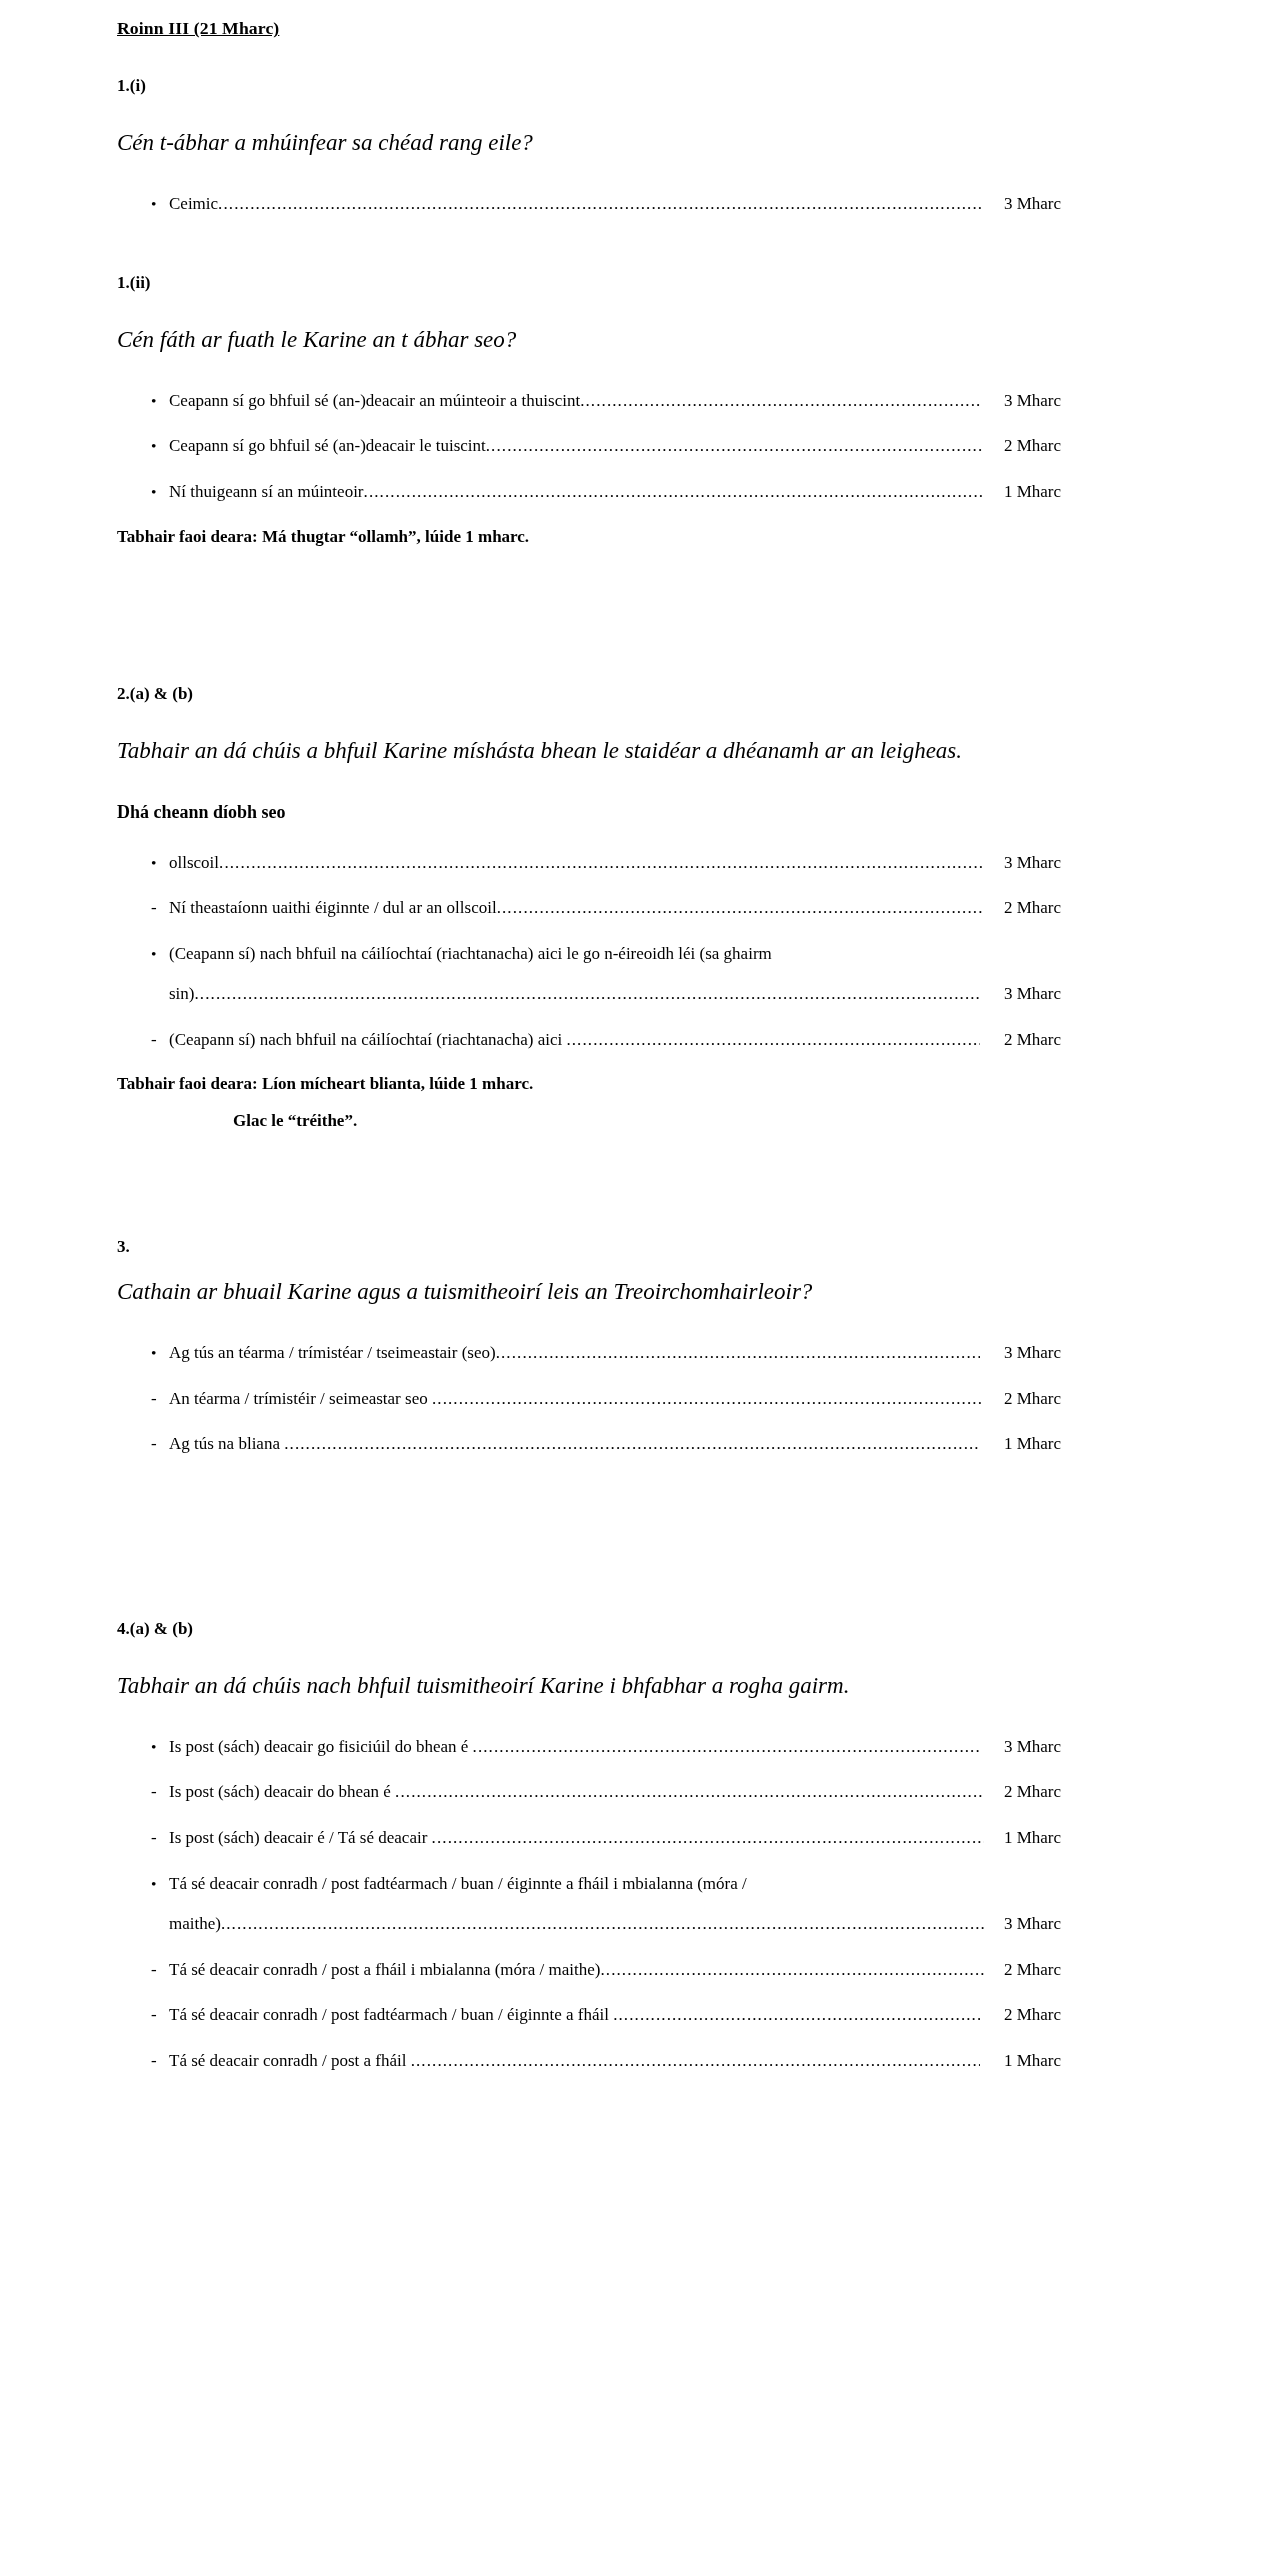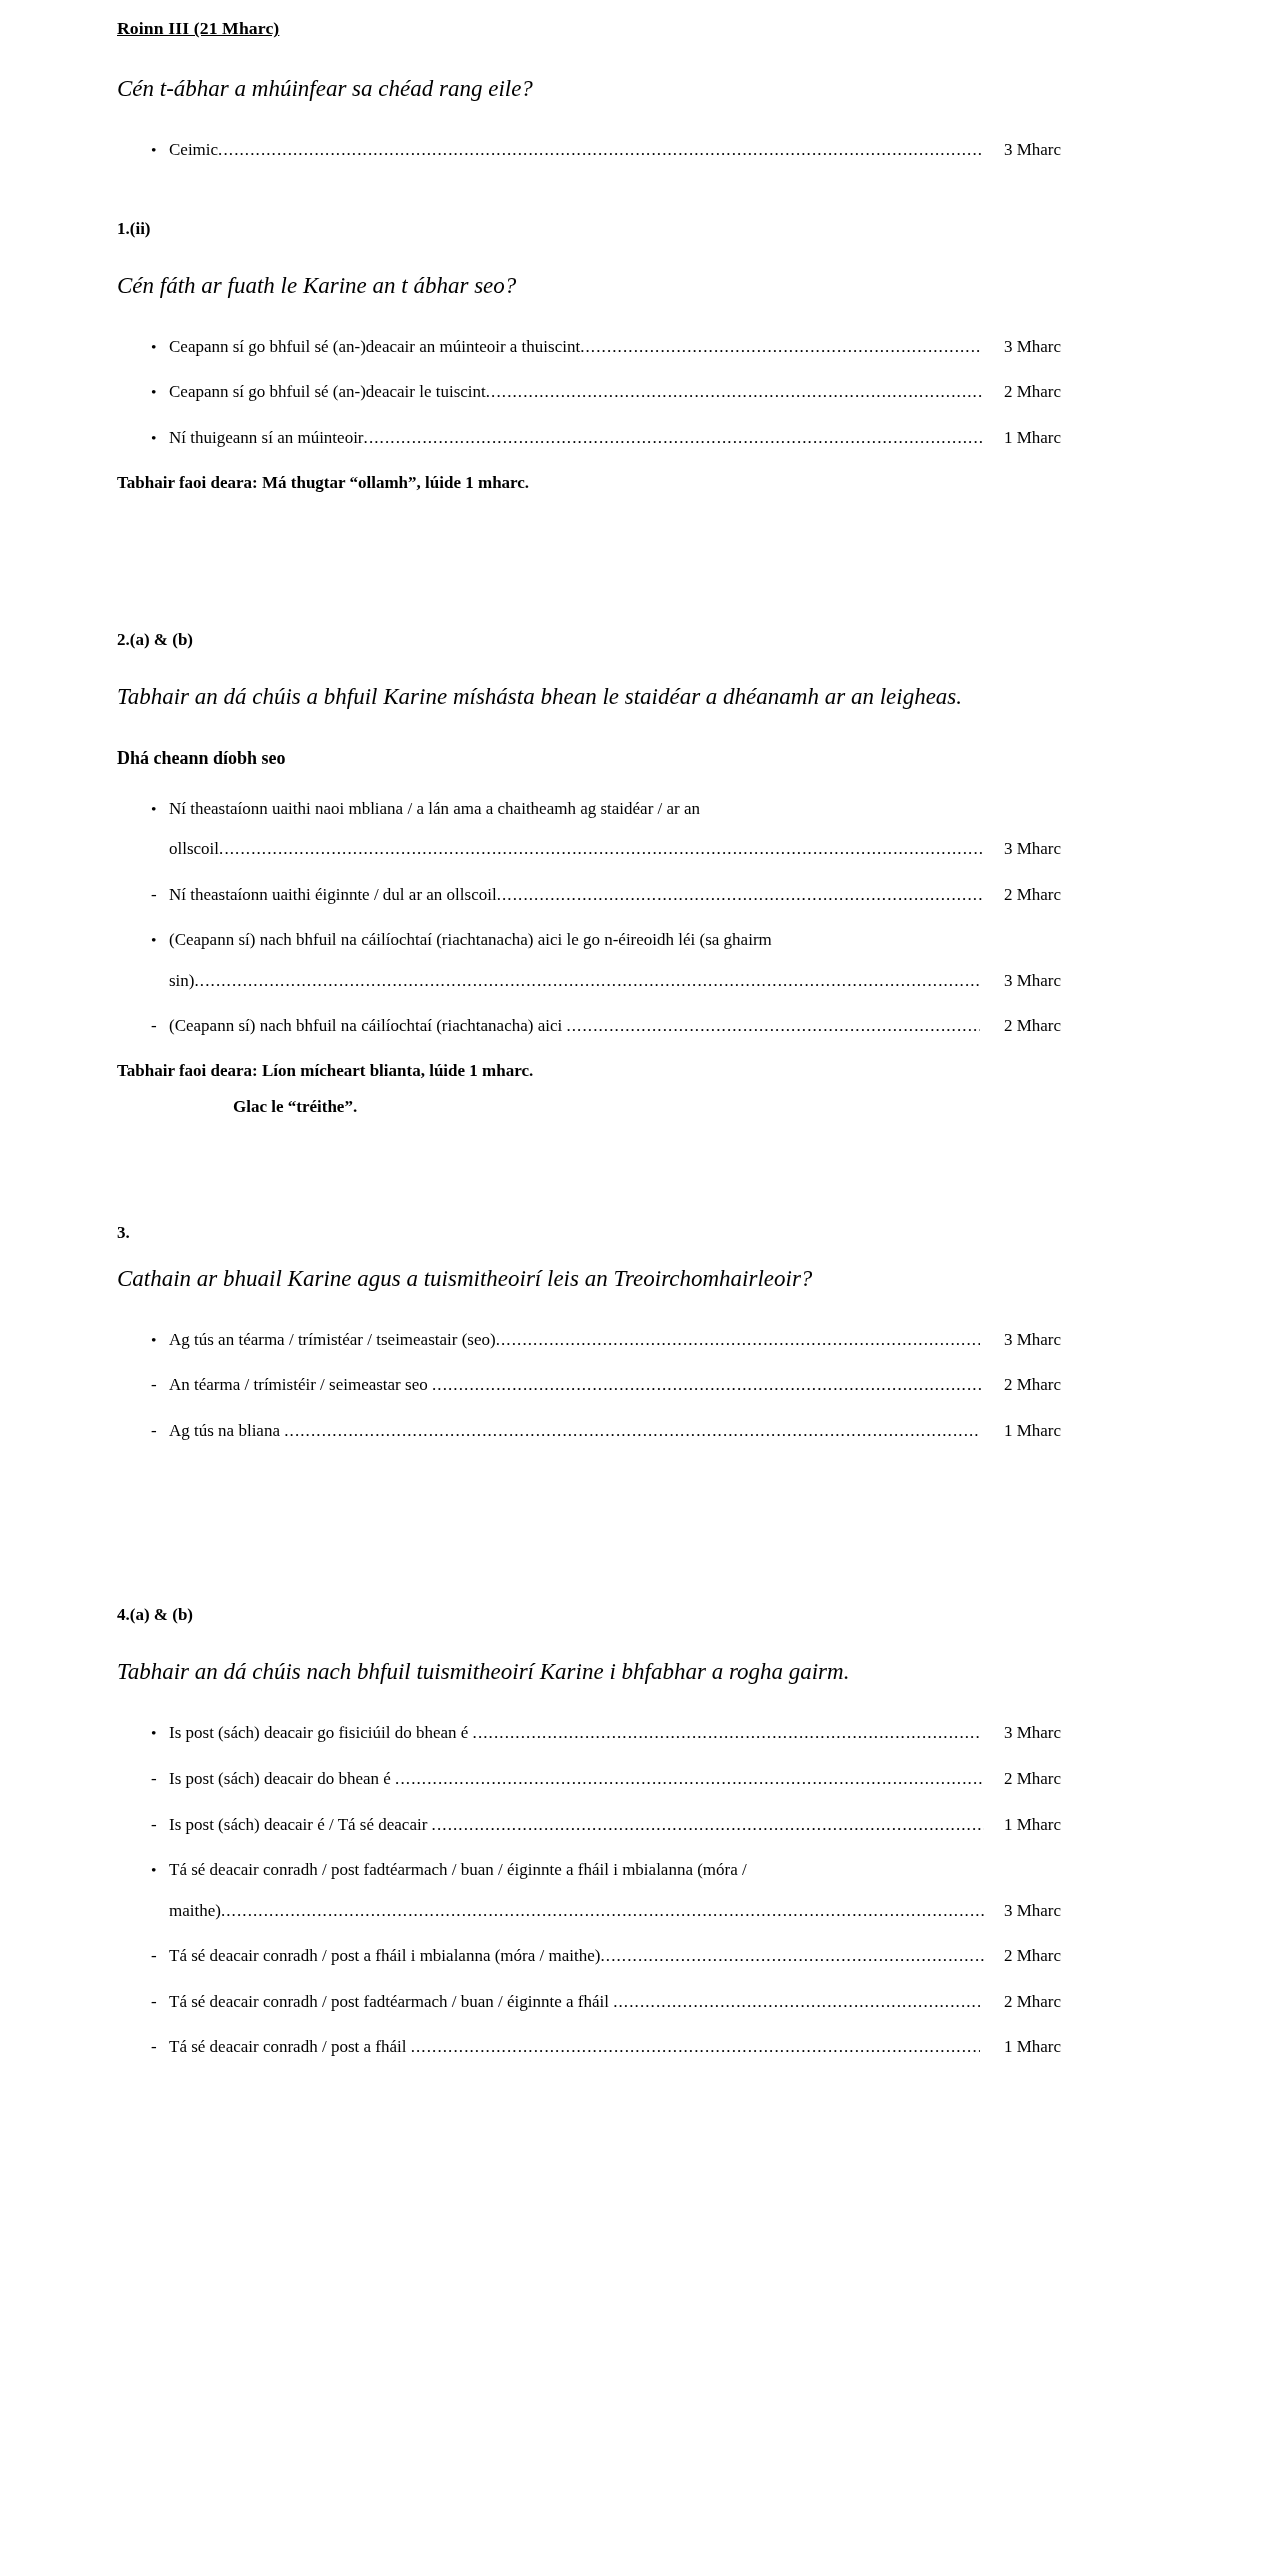--- a/index.html
+++ b/index.html
@@ -127,20 +127,21 @@
   .gap-xl { height: 139px; }
 </style>
 </head>
 <body>
 
 <div class="page">
 
   <div class="section-title">Roinn III (21 Mharc)</div>
 
   <div>
+    <div class="qnum">1.(i)</div>
     <div class="prompt">Cén t-ábhar a mhúinfear sa chéad rang eile?</div>
     <div class="answers">
       <div class="row">
         <span class="marker bullet"></span>
         <span class="body">
           <span class="line">
             <span class="txt">Ceimic</span>
             <span class="leader"></span>
             <span class="mark">3 Mharc</span>
           </span>
@@ -198,23 +199,20 @@
   <div>
     <div class="qnum">2.(a) &amp; (b)</div>
     <div class="prompt">Tabhair an dá chúis a bhfuil Karine míshásta bhean le staidéar a dhéanamh ar an leigheas.</div>
     <div class="subhead">Dhá cheann díobh seo</div>
     <div class="answers">
 
       <div class="row">
         <span class="marker bullet"></span>
         <span class="body">
           <span class="line">
-            <span class="txt">Ní theastaíonn uaithi naoi mbliana / a lán ama a chaitheamh ag staidéar / ar an</span>
-          </span>
-          <span class="line">
             <span class="txt">ollscoil</span>
             <span class="leader"></span>
             <span class="mark">3 Mharc</span>
           </span>
         </span>
       </div>
 
       <div class="row">
         <span class="marker dash"></span>
         <span class="body">

